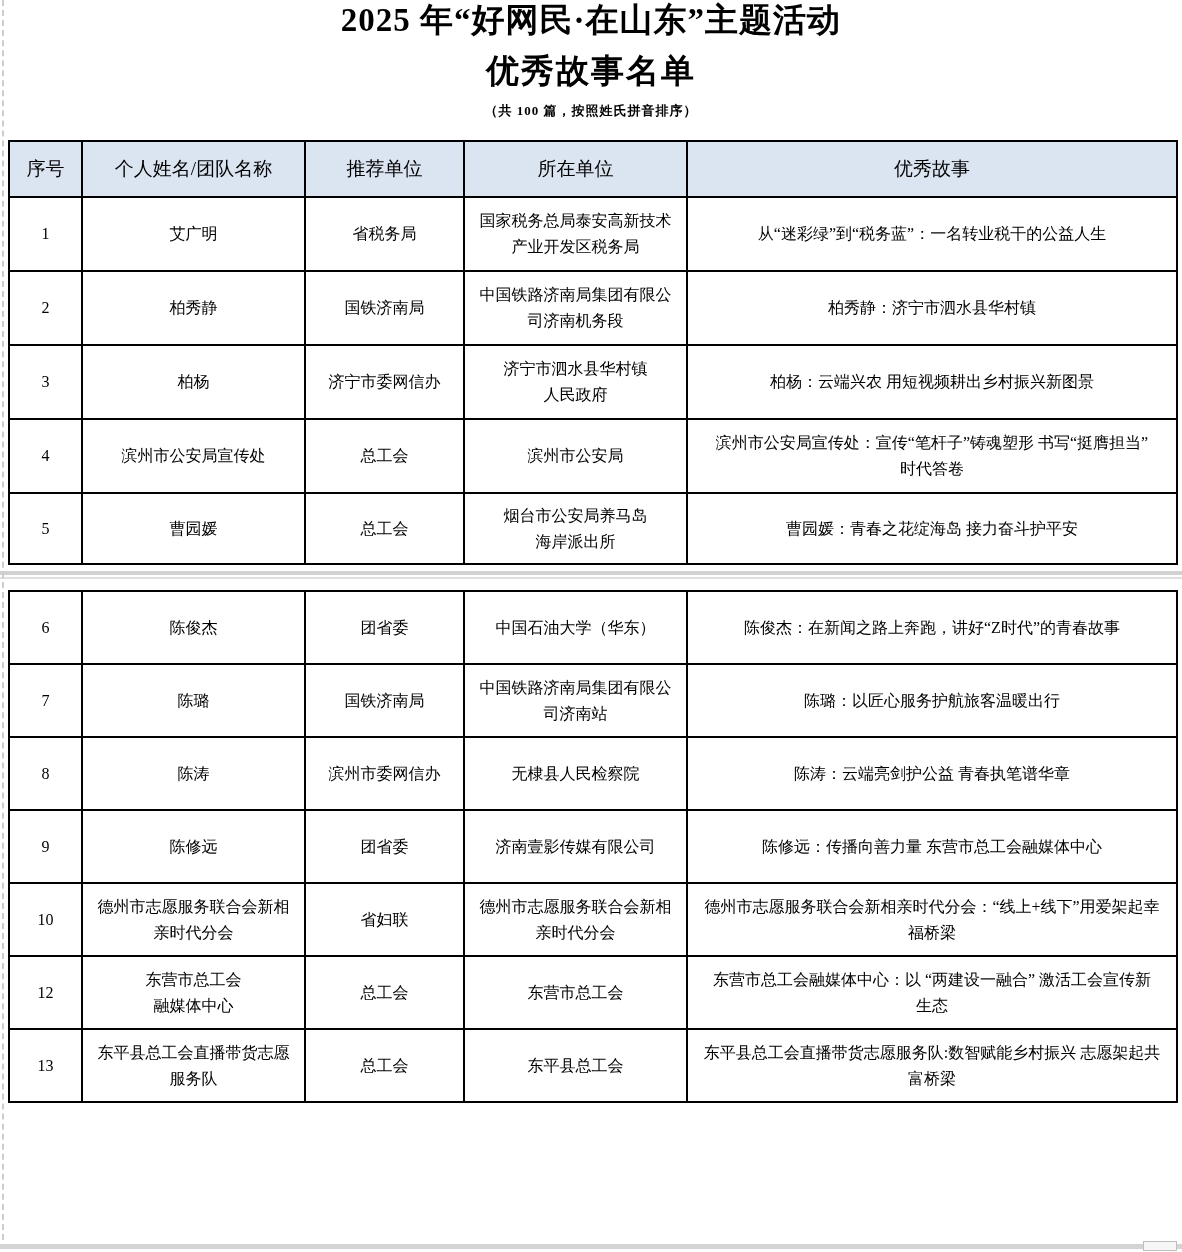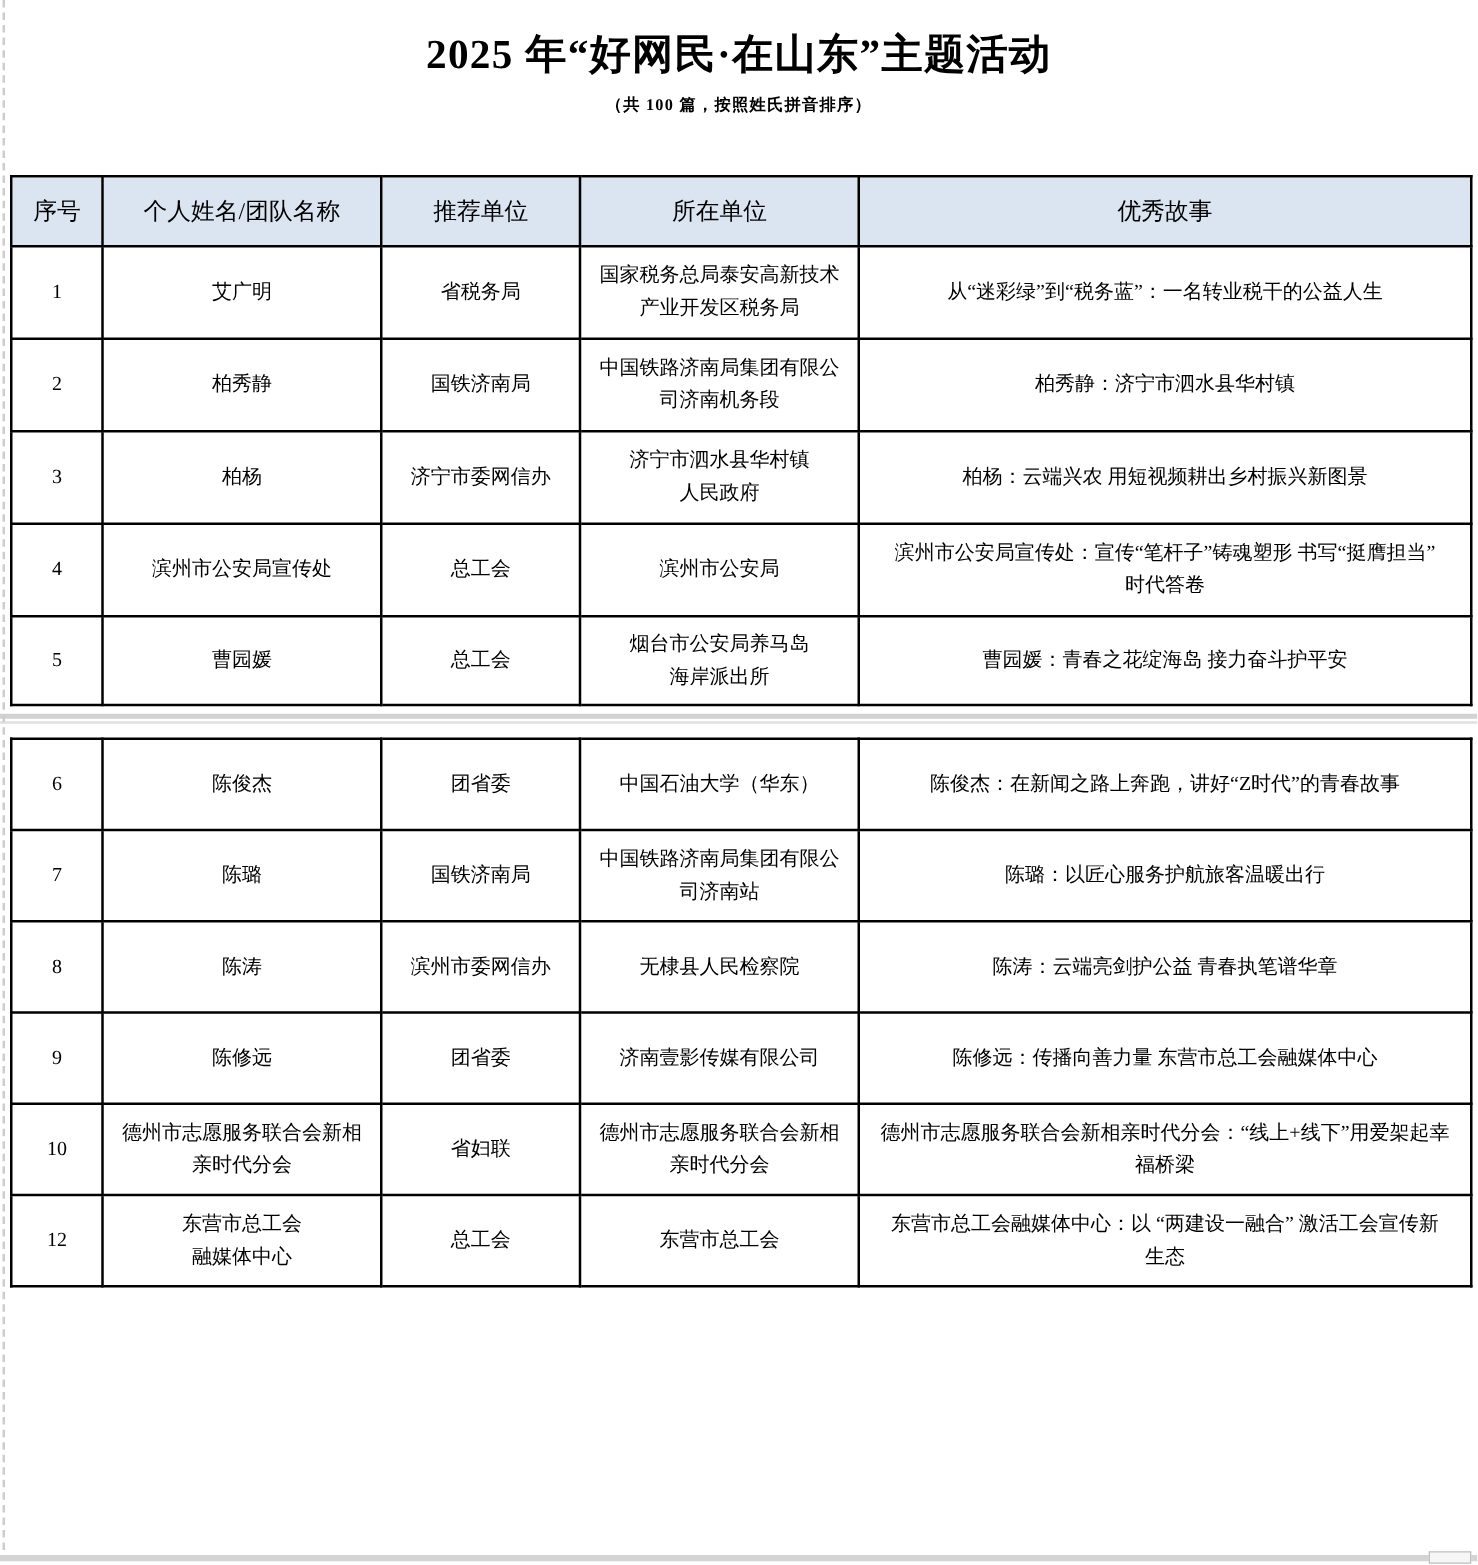--- a/index.html
+++ b/index.html
@@ -1,21 +1,21 @@
 <!DOCTYPE html>
 <html style="--header-bg: #dbe5f1; --pagebreak-gray: #d2d2d2; --border: #000000;"><head>
 <meta charset="utf-8">
 <style>
   html,body{margin:0;padding:0;}
   body{
     width:1182px;height:1252px;background:#ffffff;color:#000;
     font-family:"Liberation Serif","DejaVu Serif",serif;
     position:relative;overflow:hidden;
   }
-  .titleblock{padding-top:26px;text-align:center;height:140px;box-sizing:border-box;}
+  .titleblock{padding-top:2px;text-align:center;height:140px;box-sizing:border-box;}
   .title1{font-size:33px;font-weight:bold;letter-spacing:1px;line-height:36px;}
   .title2{font-size:33px;font-weight:bold;letter-spacing:2px;line-height:36px;margin-top:15px;}
   .note{font-size:13px;font-weight:bold;margin-top:13px;letter-spacing:1px;}
 
   table{border-collapse:collapse;table-layout:fixed;margin-left:8px;width:1168px;}
   th,td{
     border:2px solid #000;text-align:center;vertical-align:middle;
     white-space:pre-line;overflow:hidden;padding:0 4px;box-sizing:border-box;
   }
   thead th{
@@ -36,20 +36,21 @@
 
   .page-break-line{position:absolute;left:2px;top:0;height:1240px;width:0;border-left:2px dashed #cdcdcd;}
 </style>
 </head>
 <body>
 
 <div class="page">
 
   <div class="titleblock">
     <div class="title1">2025 年“好网民·在山东”主题活动</div>
+    <div class="title2">优秀故事名单</div>
     <div class="note">（共 100 篇，按照姓氏拼音排序）</div>
   </div>
 
   <table class="t1">
     <colgroup>
       <col style="width:73px">
         <col style="width:223px">
         <col style="width:159px">
         <col style="width:223px">
         <col style="width:490px">
@@ -162,20 +163,29 @@
   </tr>
         <tr>
     <td>12</td>
     <td>东营市总工会
 融媒体中心</td>
     <td>总工会</td>
     <td>东营市总工会</td>
     <td>东营市总工会融媒体中心：以 “两建设一融合” 激活工会宣传新
 生态</td>
   </tr>
+        <tr>
+    <td>13</td>
+    <td>东平县总工会直播带货志愿
+服务队</td>
+    <td>总工会</td>
+    <td>东平县总工会</td>
+    <td>东平县总工会直播带货志愿服务队:数智赋能乡村振兴 志愿架起共
+富桥梁</td>
+  </tr>
       </tbody>
   </table>
 
   <div class="bottom-strip">
     <div class="strip-bar"></div>
     <div class="strip-thumb"></div>
   </div>
 
   <div class="page-break-line"></div>
 </div>

